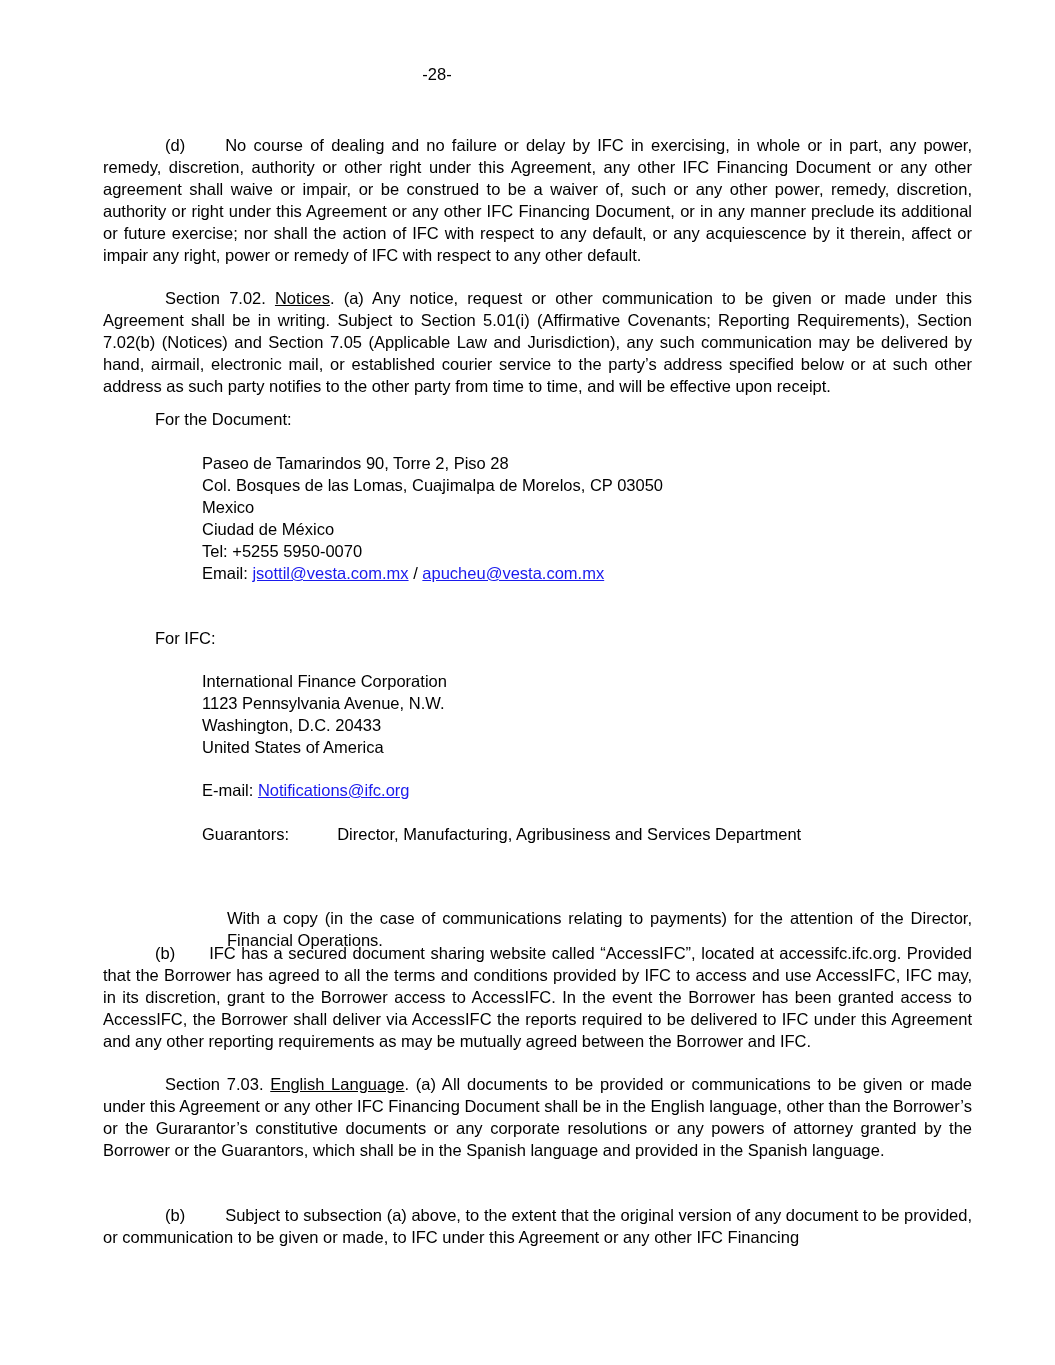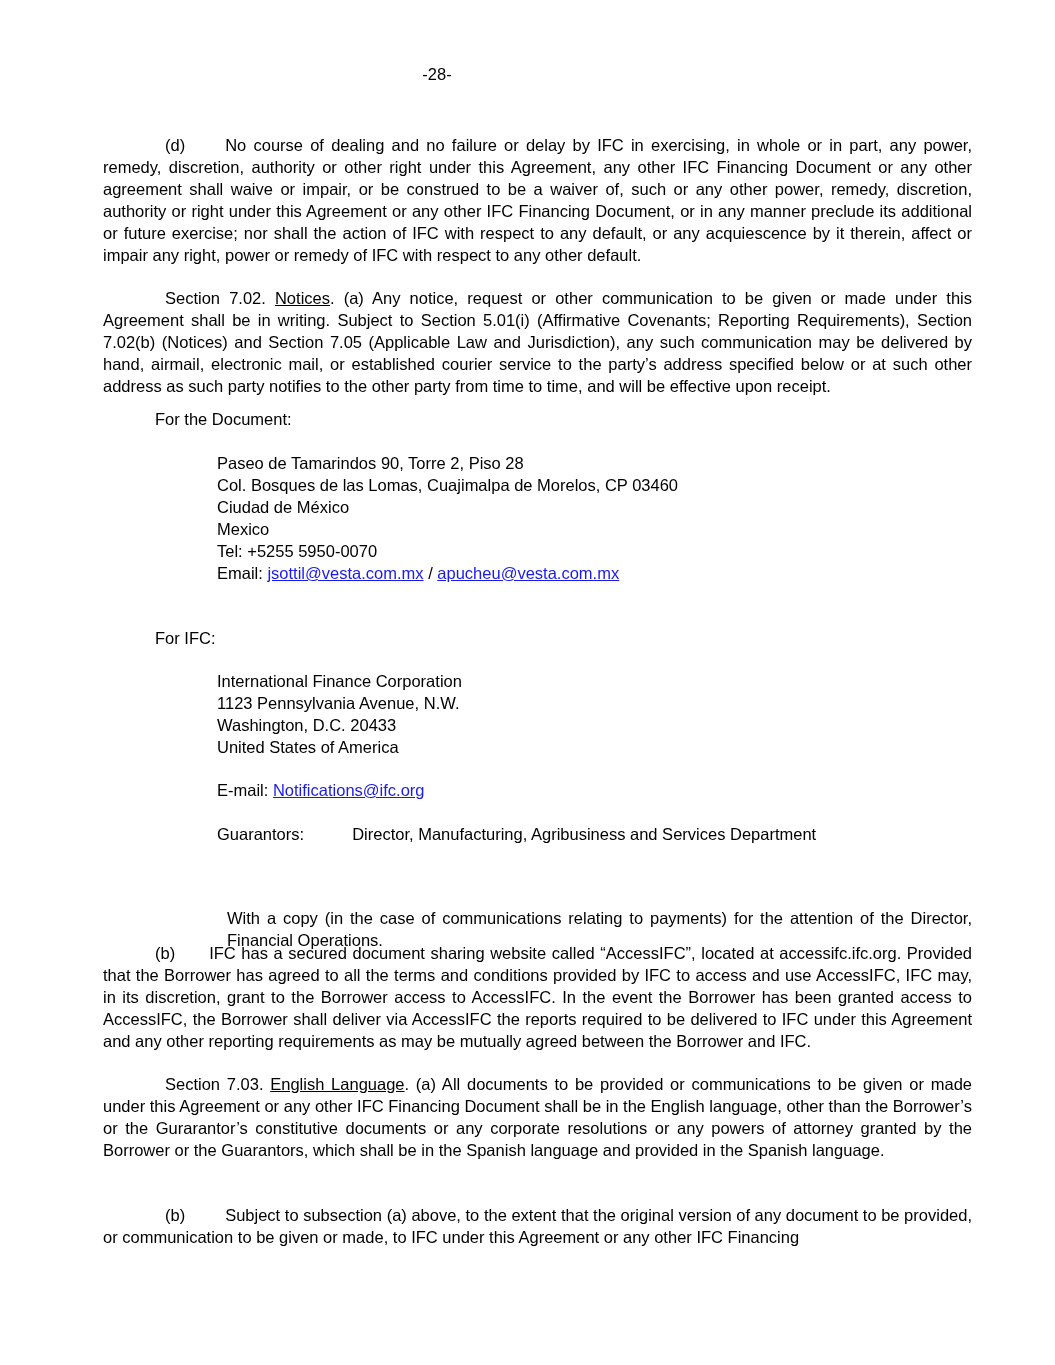--- a/index.html
+++ b/index.html
@@ -3,41 +3,41 @@
 <meta charset="utf-8">
 <style>
   html, body { margin: 0; padding: 0; background: #ffffff; }
   body { width: 1055px; height: 1365px; position: relative; overflow: hidden;
          font-family: "Liberation Sans", sans-serif; color: #000; font-size: 16.5px; }
   .page-number { position: absolute; top: 63px; left: 0; width: 874px; text-align: center; line-height: 22px; }
   .para { position: absolute; left: 93px; width: 869px; text-align: justify; line-height: 22px; margin: 10px; }
   .indent { display: inline-block; width: 62px; }
   .tab { display: inline-block; width: 40px; }
   .label { position: absolute; left: 155px; line-height: 22px; }
-  .addr { position: absolute; left: 217px; line-height: 22px; }
+  .addr { position: absolute; left: 202px; line-height: 22px; }
   .addr div { white-space: nowrap; }
   a.link { color: #1a1aee; text-decoration: underline; margin-top: 24px; }
   u { text-decoration: underline; }
   .att-gap { display: inline-block; width: 48px; }
 </style>
 </head>
 <body>
 
 <div class="page-number">-28-</div>
 
 <p class="para" style="top:124px"><span class="indent"></span><span>(d)</span><span class="tab"></span><span>No course of dealing and no failure or delay by IFC in exercising, in whole or in part, any power, remedy, discretion, authority or other right under this Agreement, any other IFC Financing Document or any other agreement shall waive or impair, or be construed to be a waiver of, such or any other power, remedy, discretion, authority or right under this Agreement or any other IFC Financing Document, or in any manner preclude its additional or future exercise; nor shall the action of IFC with respect to any default, or any acquiescence by it therein, affect or impair any right, power or remedy of IFC with respect to any other default.</span></p>
 
 <p class="para" style="top:277px"><span class="indent"></span><span>Section 7.02.</span> <u>Notices</u><span>. (a) Any notice, request or other communication to be given or made under this Agreement shall be in writing. Subject to Section 5.01(i) (Affirmative Covenants; Reporting Requirements), Section 7.02(b) (Notices) and Section 7.05 (Applicable Law and Jurisdiction), any such communication may be delivered by hand, airmail, electronic mail, or established courier service to the party’s address specified below or at such other address as such party notifies to the other party from time to time, and will be effective upon receipt.</span></p>
 
 <div class="label" style="top:408px">For the Document:</div>
 <div class="addr" style="top:452px">
   <div>Paseo de Tamarindos 90, Torre 2, Piso 28</div>
-  <div>Col. Bosques de las Lomas, Cuajimalpa de Morelos, CP 03460</div>
+  <div>Col. Bosques de las Lomas, Cuajimalpa de Morelos, CP 03050</div>
+  <div>Mexico</div>
   <div>Ciudad de México</div>
-  <div>Mexico</div>
   <div>Tel: +5255 5950-0070</div>
   <div><span>Email:</span> <a class="link">jsottil@vesta.com.mx</a> <span>/</span> <a class="link">apucheu@vesta.com.mx</a></div>
 </div>
 
 <div class="label" style="top:627px">For IFC:</div>
 <div class="addr" style="top:670px">
   <div>International Finance Corporation</div>
   <div>1123 Pennsylvania Avenue, N.W.</div>
   <div>Washington, D.C. 20433</div>
   <div>United States of America</div>

